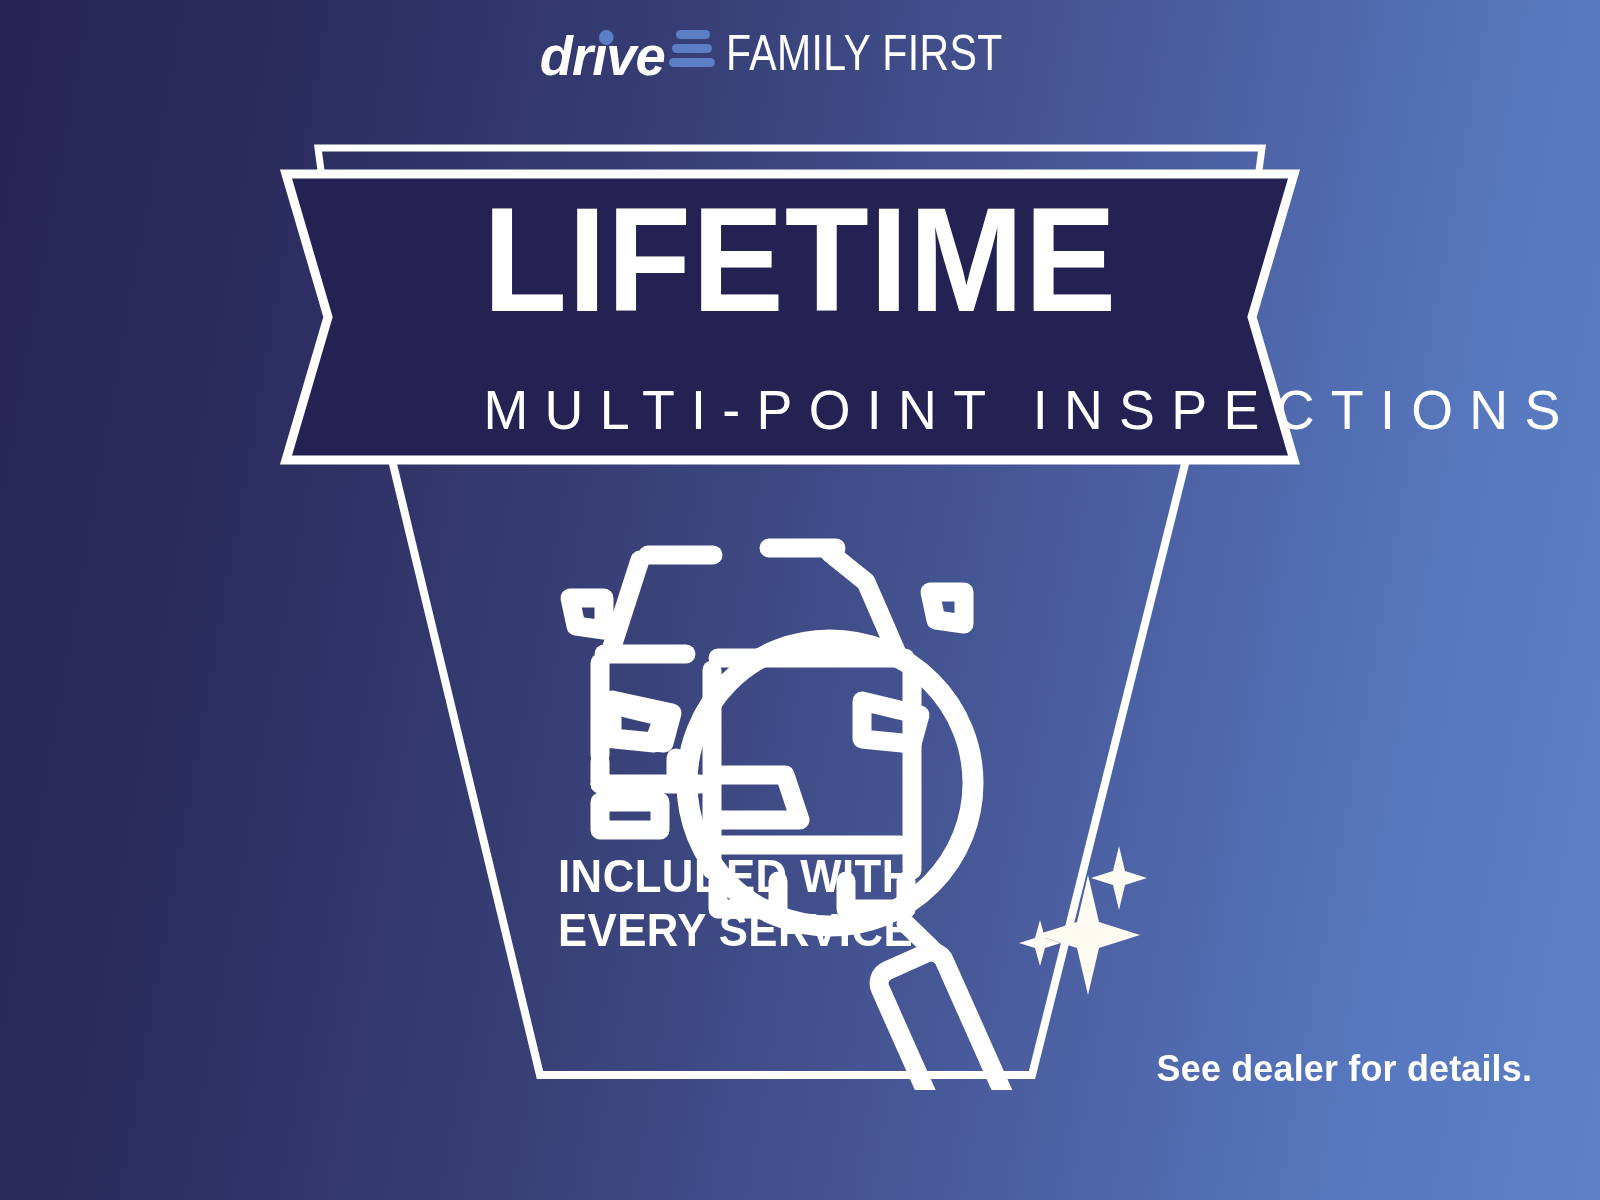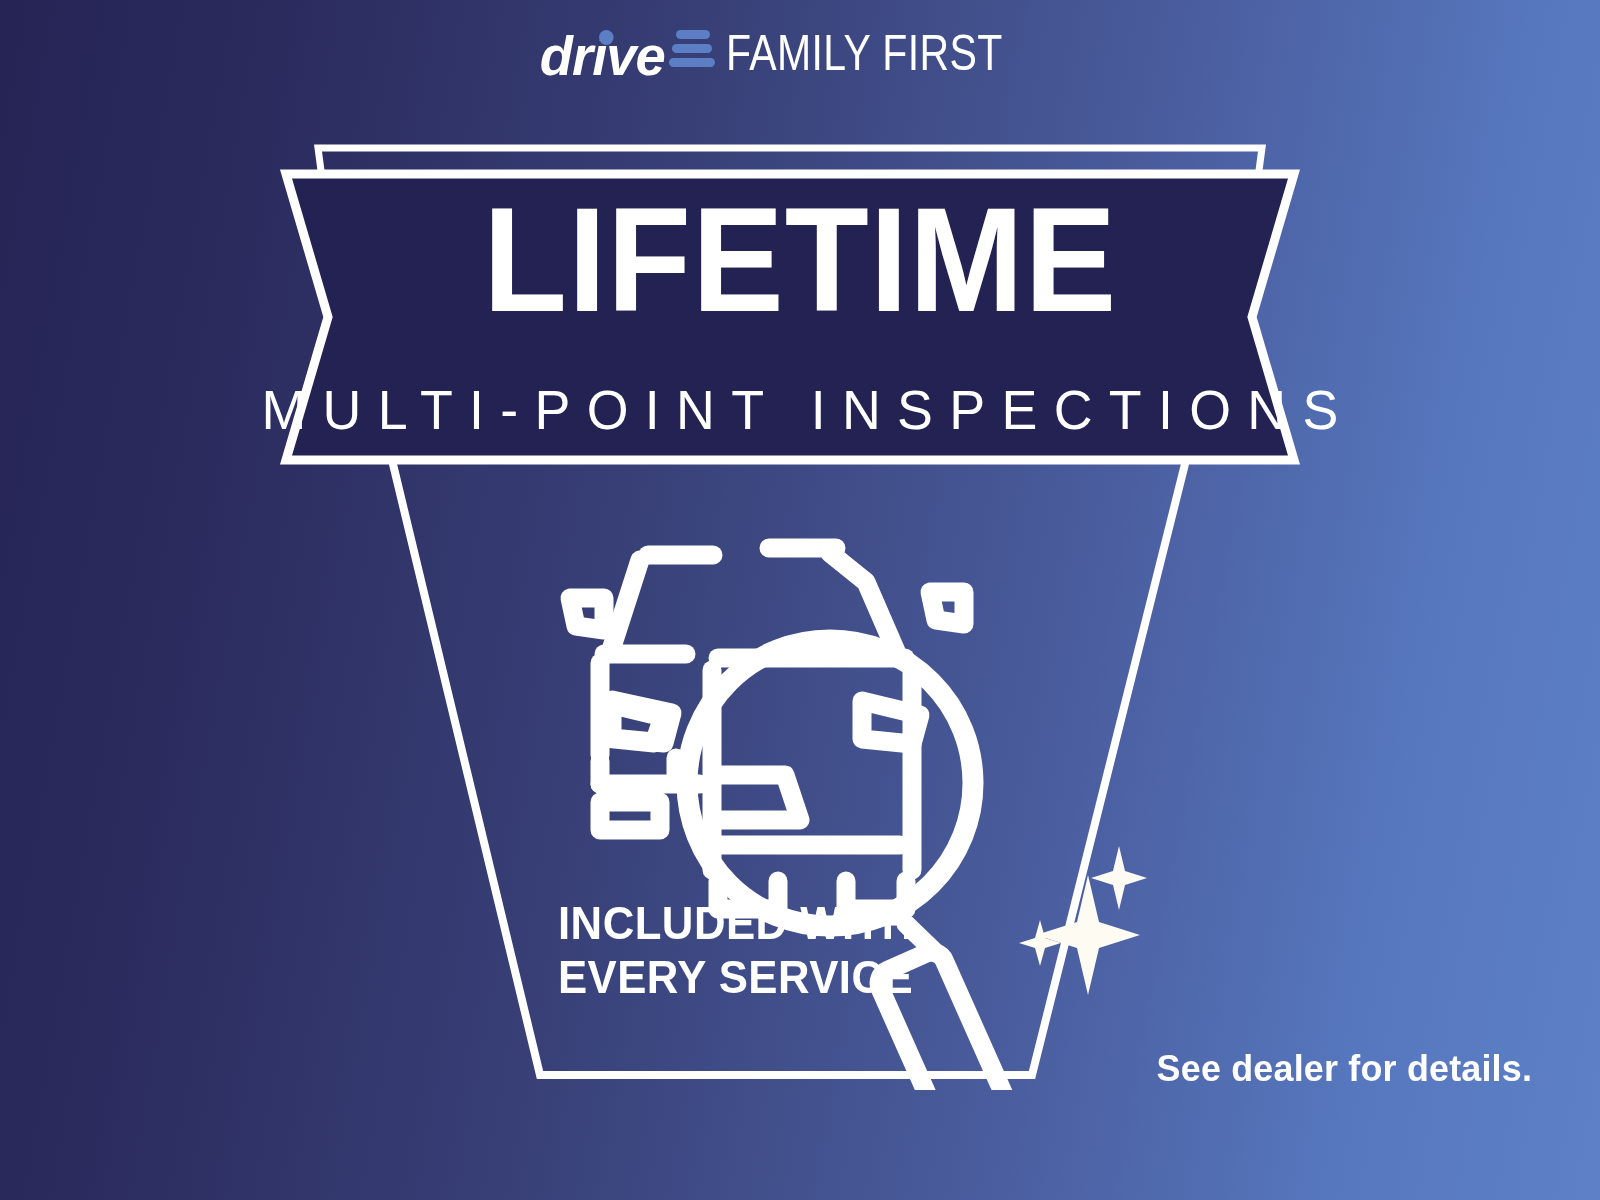--- a/index.html
+++ b/index.html
@@ -104,41 +104,41 @@
     color: #ffffff;
     letter-spacing: 1px;
     transform: scaleX(0.93);
     display: inline-block;
   }
   #subtitle-wrap {
     position: absolute;
     left: 0;
     top: 382px;
     width: 1600px;
-    text-align: center;
+    text-align: right;
     pointer-events: none;
   }
   #title-subtitle {
     font-family: "Liberation Sans Narrow", "Liberation Sans", sans-serif;
     font-weight: 300;
     font-size: 56px;
     line-height: 1;
     color: #ffffff;
     letter-spacing: 17px;
     padding-left: 17px;
     transform: scaleX(0.96);
     display: inline-block;
     white-space: nowrap;
   }
 
   
   #caption {
     position: absolute;
     left: 558px;
-    top: 896px;
+    top: 849px;
     pointer-events: none;
   }
   #caption .line {
     font-family: "Liberation Sans Narrow", "Liberation Sans", sans-serif;
     font-weight: bold;
     font-size: 46px;
     line-height: 1.18;
     color: #ffffff;
     letter-spacing: 0.5px;
     transform: scaleX(0.95);

